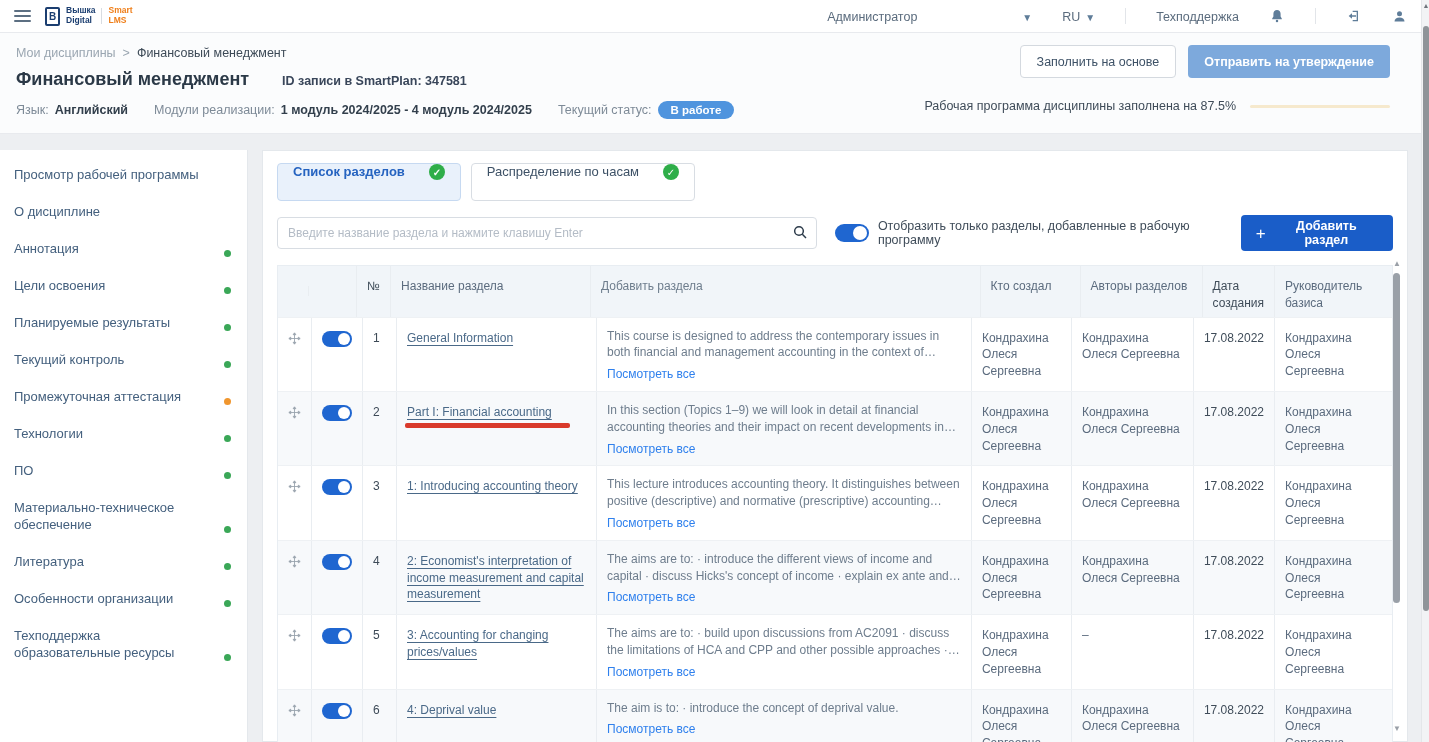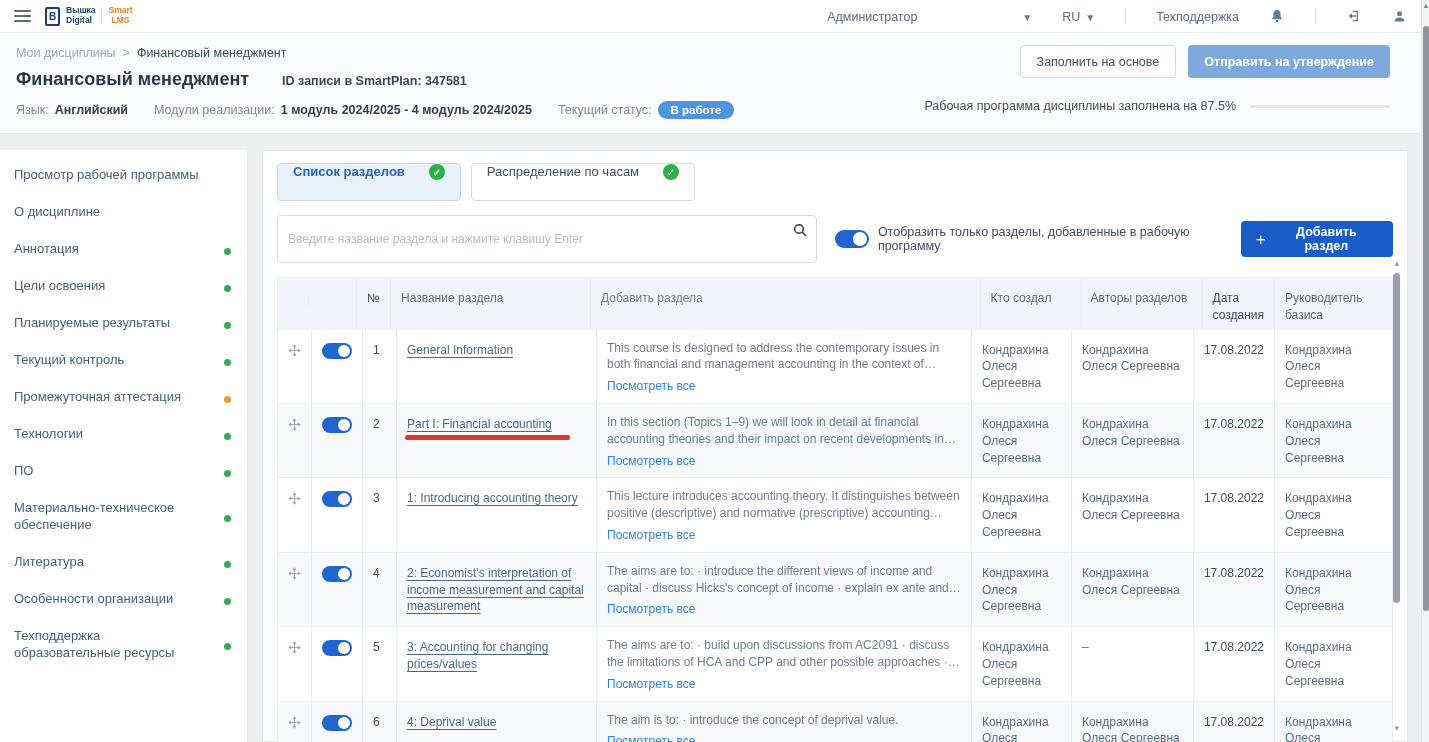--- a/index.html
+++ b/index.html
@@ -9,21 +9,21 @@
   
   .topbar { position:absolute; top:0; left:0; right:8px; height:33px; background:#fff;
     border-bottom:1px solid #e8eaee; display:flex; align-items:center; padding:0 14px; z-index:6; }
   .burger { display:flex; flex-direction:column; gap:3px; margin-right:14px; cursor:pointer; }
   .burger span { width:17px; height:2px; background:#5c6f82; border-radius:1px; }
   .logo { display:flex; align-items:center; gap:6px; }
   .crest { width:15px; height:19px; border:2px solid #1b3e70; border-radius:2px; color:#1b3e70;
     font-size:10px; font-weight:bold; display:flex; align-items:center; justify-content:center; }
   .logo-col { font-size:8.5px; font-weight:bold; line-height:1.15; }
   .logo-col.brand { color:#1b3e70; }
-  .logo-col.prod  { color:#ef7f1a;text-align:center; }
+  .logo-col.prod  { color:#ef7f1a; }
   .logo-sep { width:1px; height:16px; background:#d8dce1; }
   .top-right { margin-left:auto; display:flex; align-items:flex-end; gap:30px; font-size:12.5px; color:#5a6b7d; }
   .admin-select { display:flex; align-items:center; justify-content:space-between; width:205px; cursor:pointer; }
   .caret { font-size:10px; color:#5f7d99; }
   .lang { display:flex; align-items:center; gap:5px; cursor:pointer; }
   .vdiv { width:1px; height:16px; background:#e2e5e9; }
   .icon-btn { display:flex; align-items:center; cursor:pointer; }
 
   
   .page-head { position:absolute; top:33px; left:0; right:8px; height:101px; background:#fbfcfd;
@@ -46,21 +46,21 @@
   .btn-submit { background:#7da9dc; border:none; border-radius:4px; height:33px;
     padding:0 16px; font-size:12.5px; font-weight:bold; color:#fff; cursor:pointer; font-family:inherit; }
   .progress-row { position:absolute; top:66px; right:31px; display:flex; align-items:center; gap:14px; }
   .progress-text { font-size:12.5px; color:#3f4c59; }
   .progress-track { width:140px; height:3px; border-radius:2px; background:#f6e9cd; overflow:hidden; }
   .progress-fill { height:100%; background:#dda43e; border-radius:2px; }
 
   
   .sidebar { position:absolute; top:150px; left:0; width:248px; bottom:0; background:#fff;
     border-right:1px solid #e4e8ec; padding:6px 0; overflow:hidden; }
-  .sb-item { display:flex; align-items:center; justify-content:space-between;
+  .sb-item { display:flex; align-items:flex-end; justify-content:space-between;
     padding:10px 16px 10px 14px; font-size:13px; line-height:17px; color:#44607e; cursor:pointer; }
   .sb-label { position:relative; max-width:190px; }
   .sb-item.active .sb-label { color:#1f5b9e; }
   .sb-item.active .sb-label::after { content:''; position:absolute; left:0; right:-24px; bottom:-8px;
     height:4px; background:#d93a2b; border-radius:2px; }
   .dot { flex:0 0 7px; width:7px; height:7px; border-radius:50%; margin-top:5px; }
   .dot.green { background:#3aa757; }
   .dot.orange { background:#f0962e; }
 
   
@@ -68,21 +68,21 @@
     border:1px solid #e4e8ec; padding:12px 14px; }
   .tabs { display:flex; gap:10px; }
   .tab { display:inline-flex; align-items:flex-start; gap:24px; height:38px; padding:0 15px;
     border:1px solid #d8dde3; border-radius:4px; background:#fff; font-size:13px; color:#3d5166; cursor:pointer; }
   .tab.active { background:#e9f1fb; border-color:#c6d9f1; color:#2563c0; font-weight:bold; }
   .check { width:16px; height:16px; border-radius:50%; background:#2fae49; color:#fff; font-size:10px;
     display:flex; align-items:center; justify-content:center; }
 
   .filter-row { margin-top:14px; display:flex; align-items:center; }
   .search-wrap { position:relative; width:560px; }
-  .search-input { width:100%; height:48px; border:1px solid #d8dde3; border-radius:4px;
+  .search-input { width:100%; height:32px; border:1px solid #d8dde3; border-radius:4px;
     padding:0 32px 0 10px; font-size:12px; color:#3d4a57; font-family:inherit; }
   .search-input::placeholder { color:#b4bcc6; }
   .search-icon { position:absolute; right:9px; top:7px; }
   .toggle-wrap { display:flex; align-items:center; gap:9px; margin-left:18px; font-size:12.5px; color:#3f4c59; }
   .switch { flex:0 0 34px; width:34px; height:18px; border-radius:9px; background:#1f66d0; position:relative; cursor:pointer; }
   .switch::after { content:''; position:absolute; right:2px; top:2px; width:14px; height:14px;
     border-radius:50%; background:#fff; }
   .btn-add { margin-left:auto; background:#1a5dc8; border:none; border-radius:4px; height:36px;
     padding:0 15px; display:flex; align-items:center; gap:9px; color:#fff; font-size:12.5px;
     font-weight:bold; cursor:pointer; font-family:inherit; }

